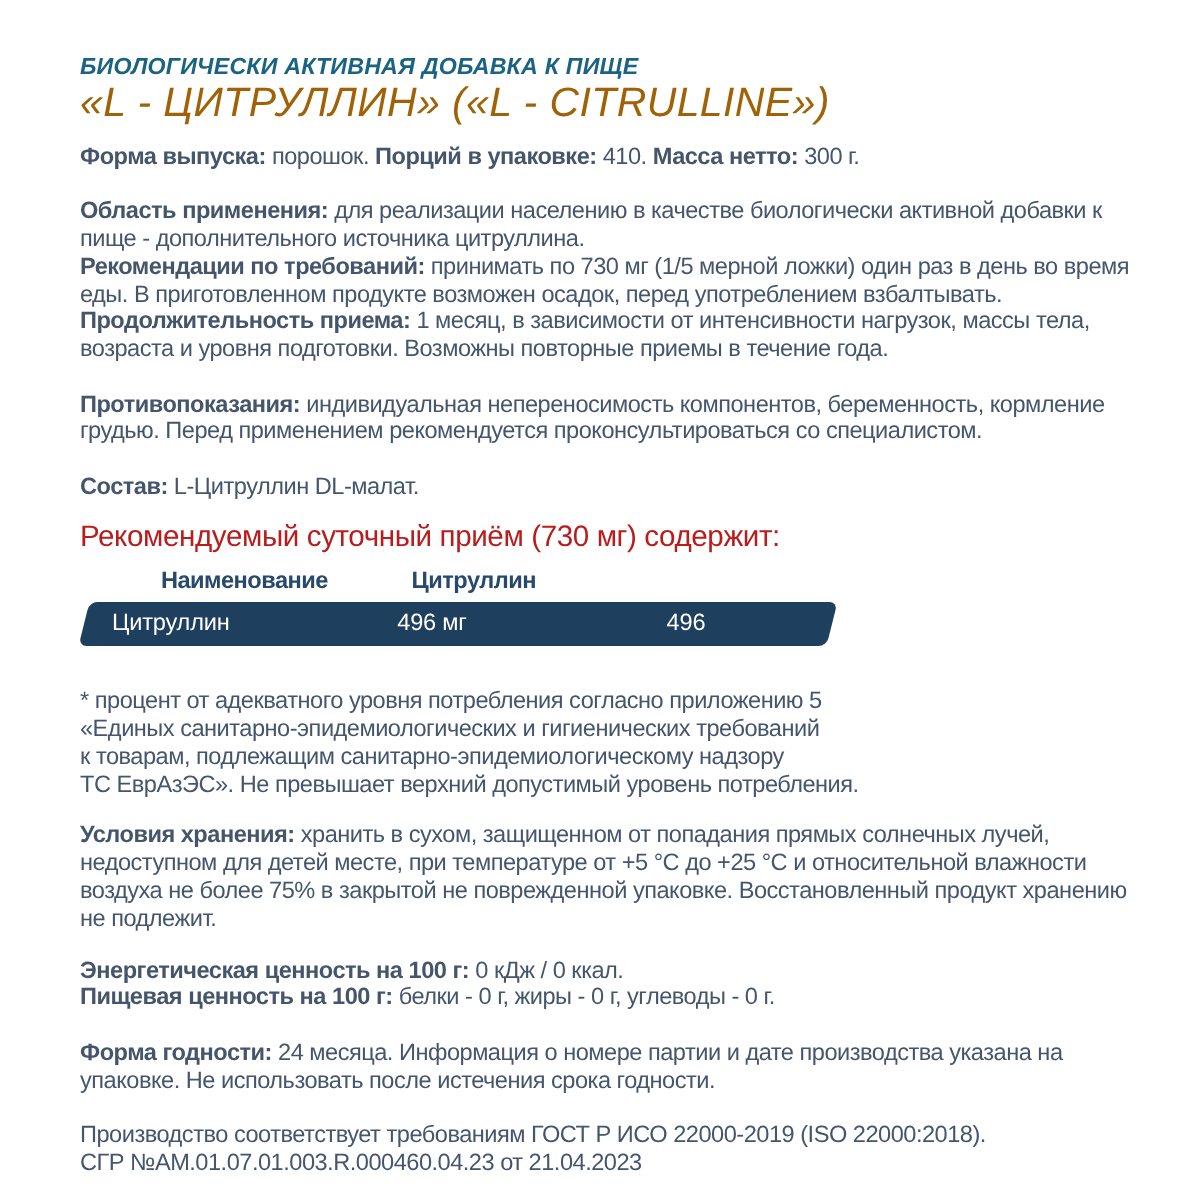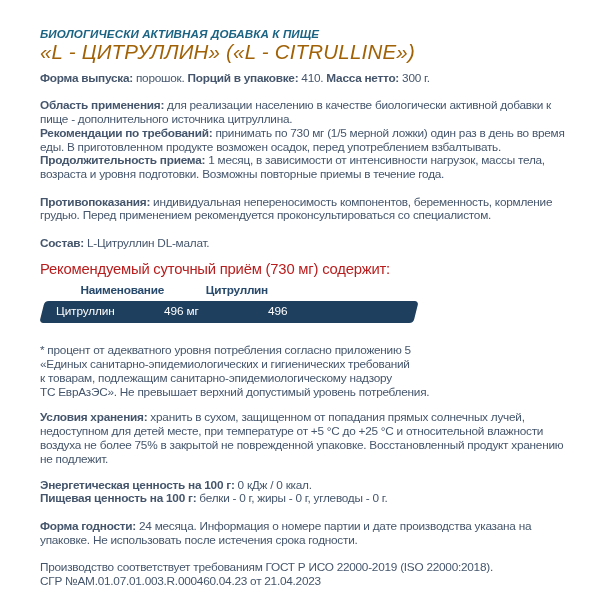--- a/index.html
+++ b/index.html
@@ -78,20 +78,21 @@
     position: absolute;
     left: 2px; top: 0;
     width: 374px; height: 22px;
     background: #1e3f5e;
     border-radius: 4px;
     transform: skewX(-14deg);
   }
   .td {
     position: relative;
     color: #ffffff;
+    text-align: center;
     letter-spacing: -0.1px;
   }
   .td.c1 { text-align: left; padding-left: 16px; box-sizing: border-box; }
   .footnote {
     margin: 0 0 5px 0;
     white-space: pre-line;
   }
   .certification p { margin: 0; }
 </style>
 </head>

